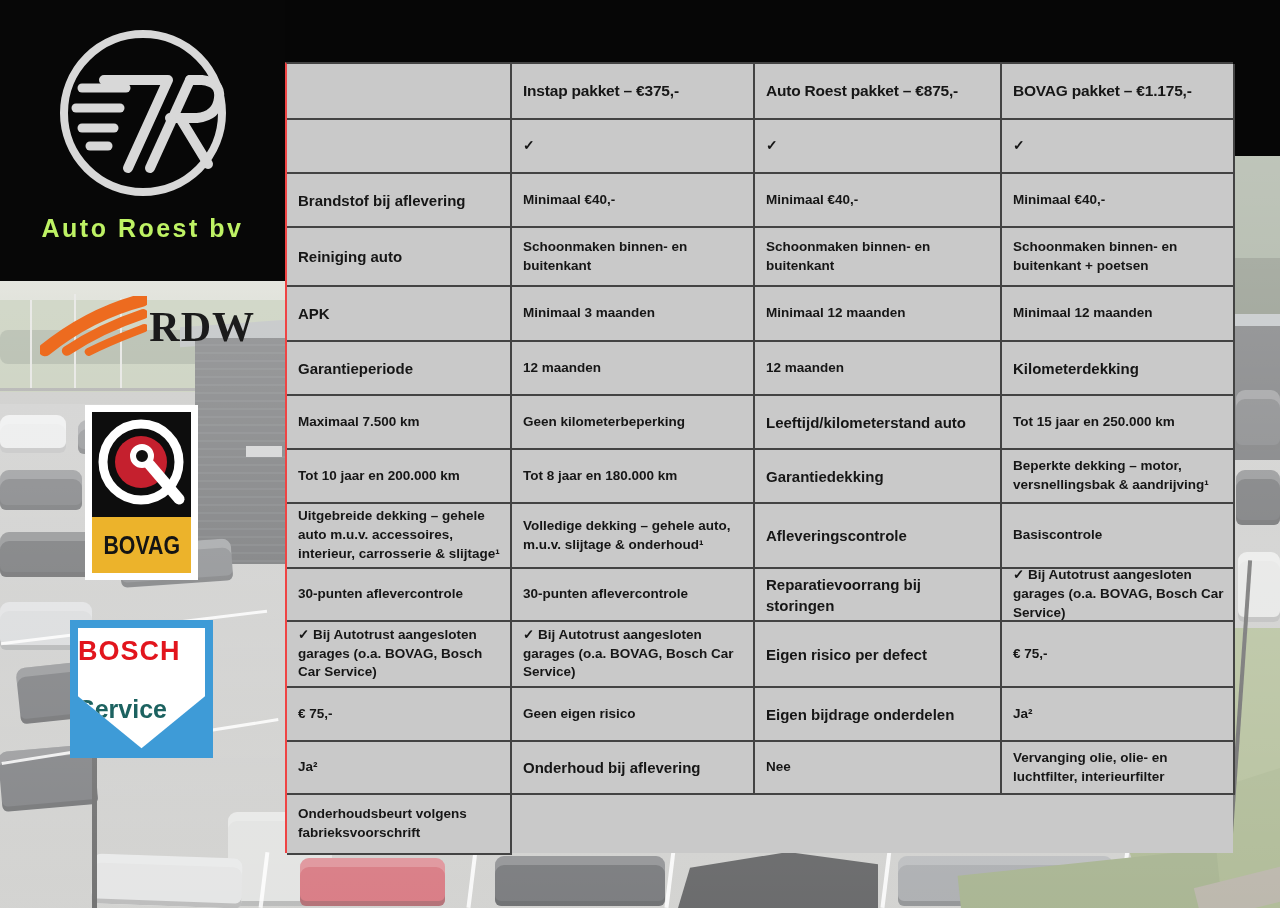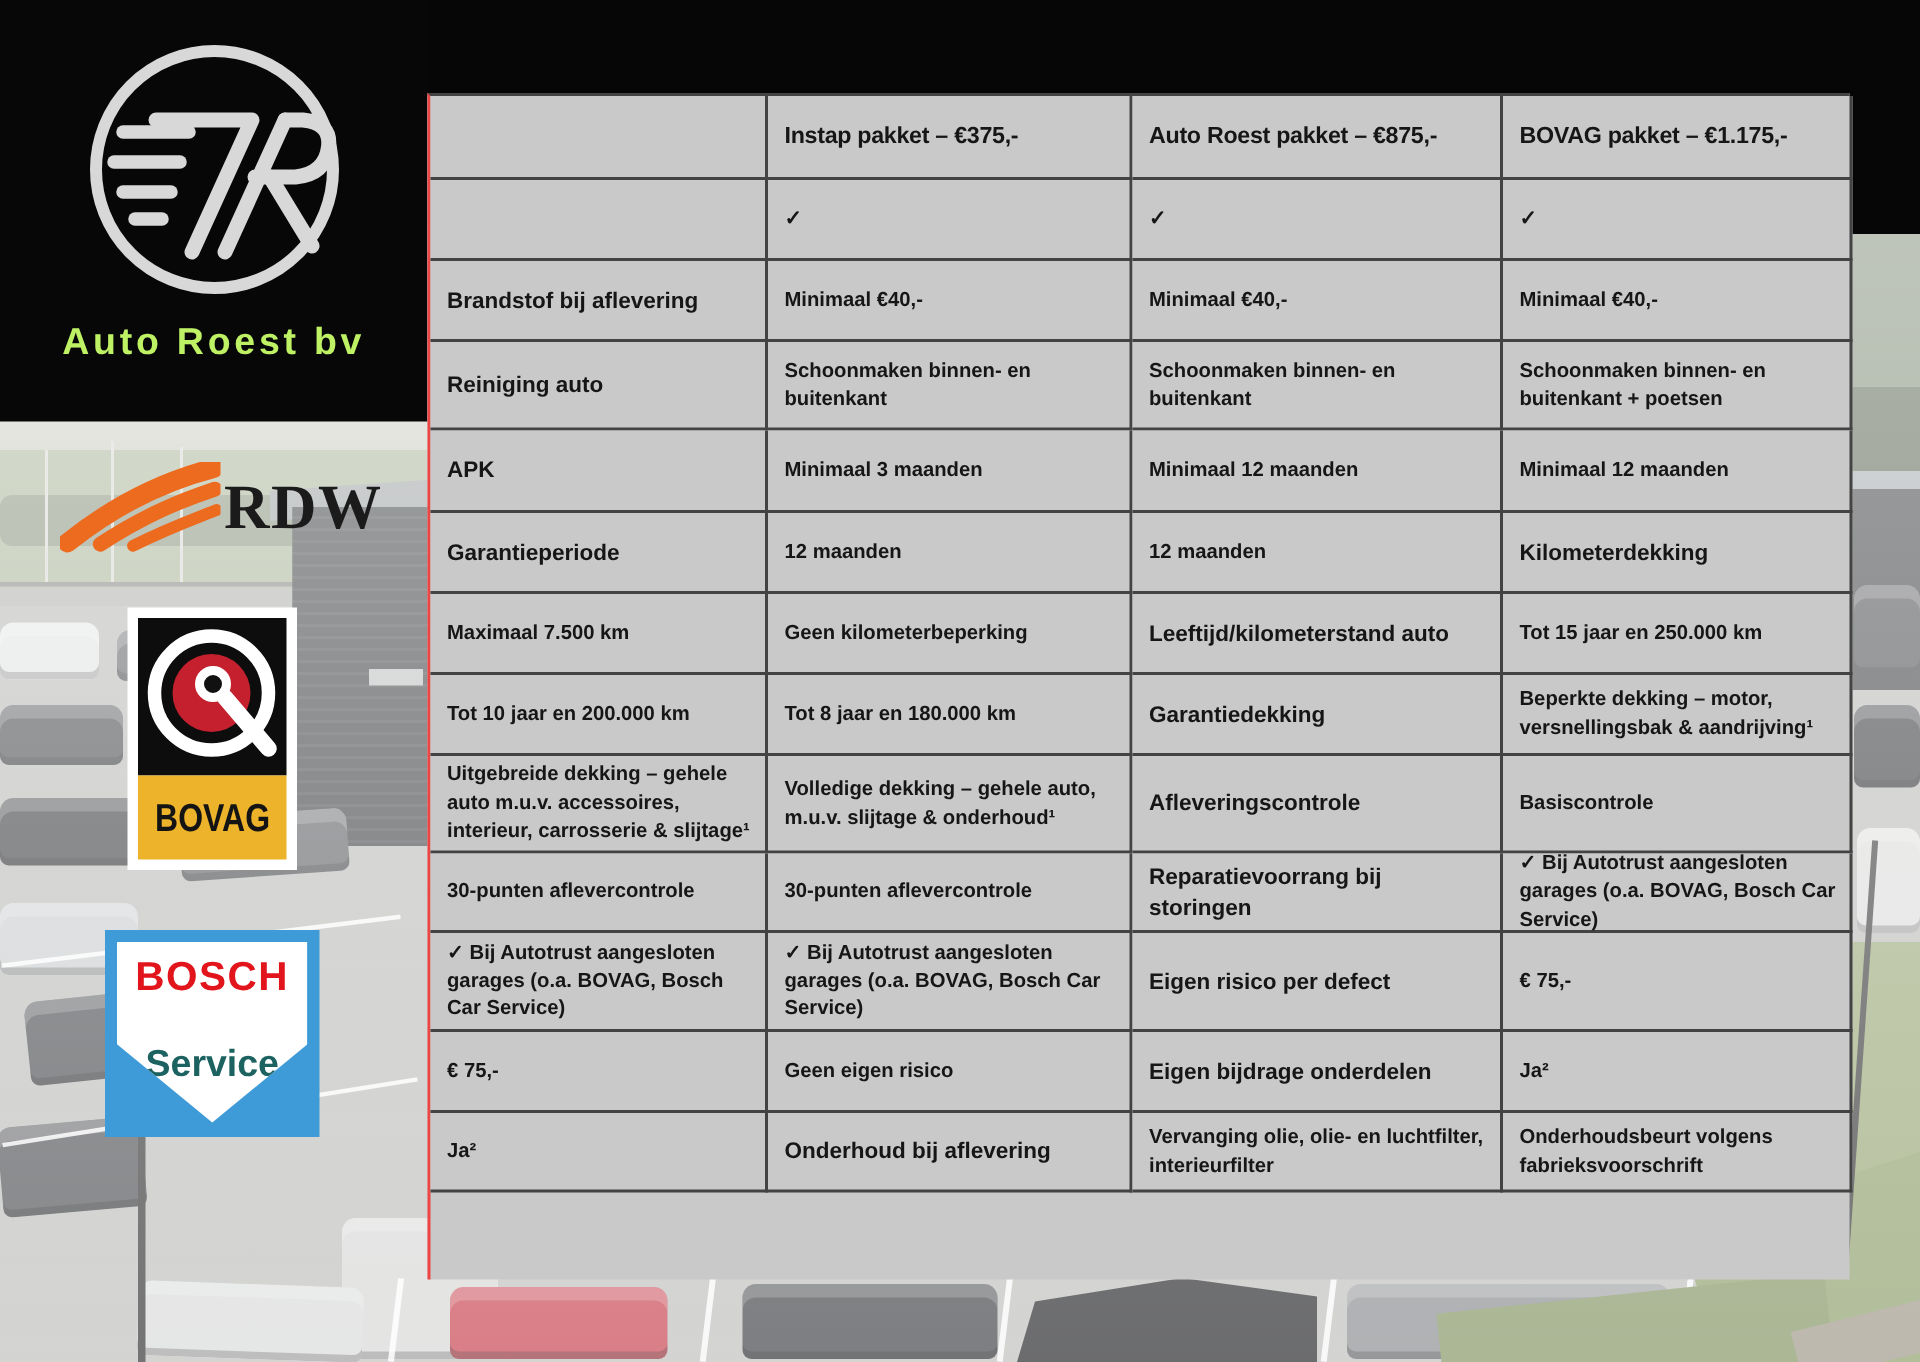--- a/index.html
+++ b/index.html
@@ -40,36 +40,36 @@
         background:linear-gradient(rgba(255,255,255,.60),rgba(255,255,255,.34));}
 
   
   .black-top{left:0;top:0;width:1280px;height:62px;background:#060606;z-index:2;}
   .black-corner{left:1232px;top:0;width:48px;height:156px;background:#060606;z-index:2;}
   .logo-box{left:0;top:0;width:285px;height:281px;background:#070707;z-index:3;
             display:flex;flex-direction:column;align-items:center;}
   .dealer-name{margin-top:6px;color:#bef264;font-size:25px;font-weight:700;letter-spacing:2.5px;}
 
   
-  .rdw{left:40px;top:304px;width:215px;height:70px;z-index:3;display:flex;align-items:center;}
+  .rdw{left:40px;top:292px;width:215px;height:70px;z-index:3;display:flex;align-items:center;}
   .rdw-text{font-family:"Liberation Serif",serif;font-weight:700;font-size:42px;
             color:#1b1b1b;letter-spacing:1px;margin-left:2px;}
 
   
   .bovag{left:85px;top:405px;width:113px;height:175px;z-index:3;background:#fff;
          padding:7px;box-sizing:border-box;display:flex;flex-direction:column;}
   .bovag-top{background:#0d0d0d;height:105px;}
   .bovag-bottom{background:#ecb32b;flex:1;display:flex;align-items:center;justify-content:center;}
   .bovag-word{font-size:26px;font-weight:700;color:#141414;transform:scaleX(.82);letter-spacing:0;}
 
   
   .bosch{left:70px;top:620px;width:143px;height:138px;z-index:3;background:#3e9bd7;}
   .bosch-shield{position:absolute;left:8px;right:8px;top:8px;bottom:6px;background:#fff;
         clip-path:polygon(0 0,100% 0,100% 55%,50% 97%,0 55%);
-        display:flex;flex-direction:column;align-items:center;gap:30px;}
+        display:flex;flex-direction:column;gap:30px;}
   .bosch-word{color:#e2151d;font-weight:700;font-size:27px;letter-spacing:1px;margin-top:8px;}
   .bosch-service{color:#1c6260;font-weight:700;font-size:25px;margin-top:-2px;}
 
   
   .pkg-table{left:285px;top:62px;width:948px;height:791px;z-index:3;
      display:grid;box-sizing:border-box;
      grid-template-columns:225px 243px 247px 233px;
      grid-template-rows:56px 54px 54px 59px 55px 54px 54px 54px 65px 53px 66px 54px 53px 60px;
      border-top:2px solid #434343;border-left:2px solid #ef4444;
      background:#c9c9c9;}
@@ -265,17 +265,18 @@
     <div class="t-cell t-label">Eigen risico per defect</div>
     <div class="t-cell t-val">€ 75,-</div>
     <div class="t-cell t-val">€ 75,-</div>
     <div class="t-cell t-val">Geen eigen risico</div>
 
     <div class="t-cell t-label">Eigen bijdrage onderdelen</div>
     <div class="t-cell t-val">Ja²</div>
     <div class="t-cell t-val">Ja²</div>
 
     <div class="t-cell t-label">Onderhoud bij aflevering</div>
+    <div class="t-cell t-val">Nee</div>
     <div class="t-cell t-val">Vervanging olie, olie- en luchtfilter, interieurfilter</div>
     <div class="t-cell t-val">Onderhoudsbeurt volgens fabrieksvoorschrift</div>
   </div>
 
 </div>
 
 </body></html>

